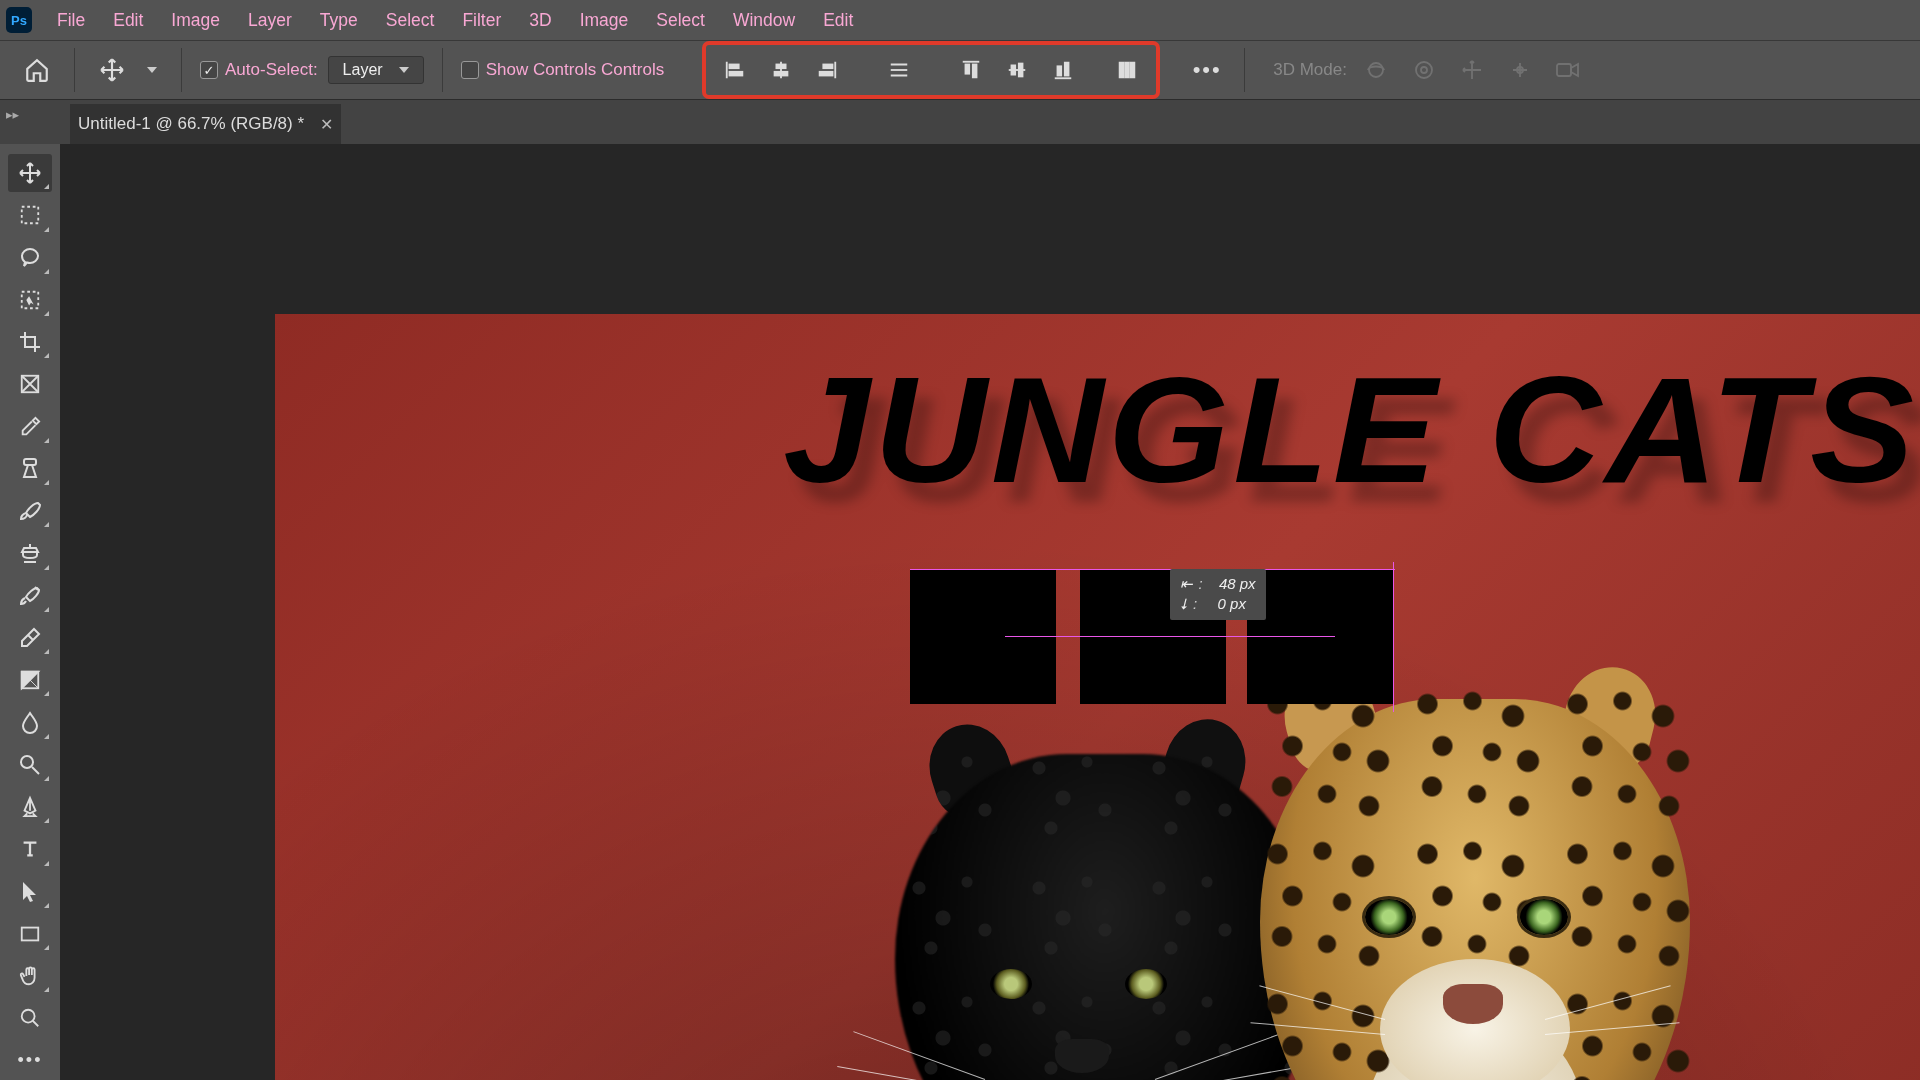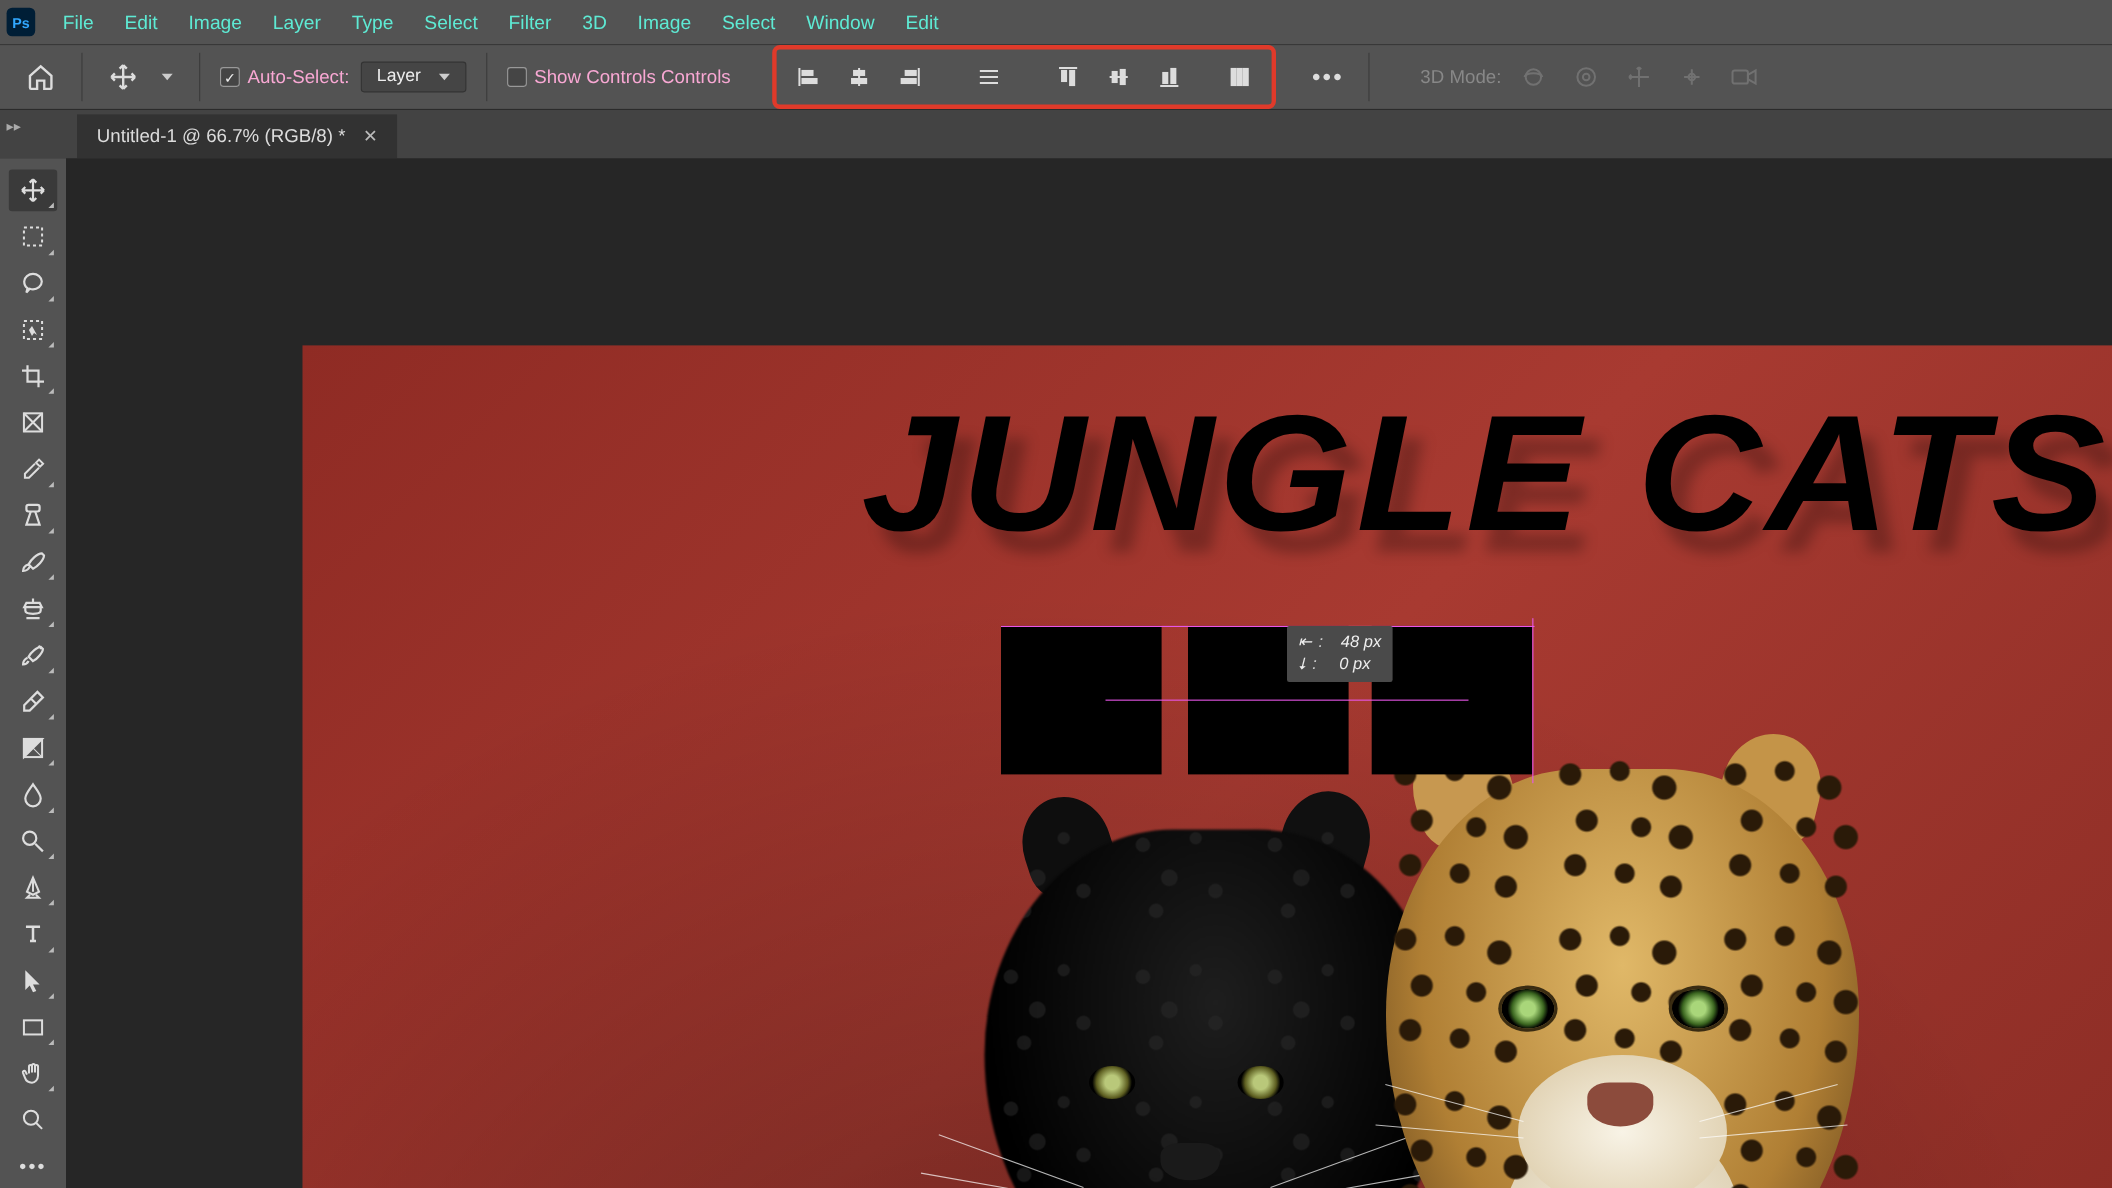--- a/index.html
+++ b/index.html
@@ -1,39 +1,39 @@
 <!DOCTYPE html>
 <html><head>
 <meta charset="utf-8">
 <style>
 * { margin:0; padding:0; box-sizing:border-box; font-family:"Segoe UI",Tahoma,sans-serif; user-select:none; }
 body { width:1920px; height:1080px; background:#323232; overflow:hidden; position:relative; }
 
 
 .menubar { height:40px; background:#535353; display:flex; align-items:center; padding-left:6px; gap:2px; }
 .app-icon { width:26px; height:26px; background:#001e36; border-radius:5px; display:flex; align-items:center; justify-content:center; color:#31a8ff; font-weight:700; font-size:13px; margin-right:10px; }
-.menu-item { color:#5eead4; font-size:17.5px; padding:4px 13px; cursor:default; }
+.menu-item { color:#f9a8d4; font-size:17.5px; padding:4px 13px; cursor:default; }
 
 
 .options-bar { height:60px; background:#535353; border-top:1px solid #383838; border-bottom:1px solid #2b2b2b; display:flex; align-items:center; padding-left:18px; gap:10px; }
 .ob-btn { width:38px; height:38px; display:flex; align-items:center; justify-content:center; color:#ddd; border-radius:3px; }
 .ob-sep { width:1px; height:44px; background:#3b3b3b; margin:0 8px; }
 .chk-box { width:18px; height:18px; border:1px solid #999; border-radius:3px; display:inline-flex; align-items:center; justify-content:center; margin-right:7px; background:#454545; }
 .chk-box.checked::after { content:"✓"; color:#eee; font-size:13px; }
 .chk-label { color:#f9a8d4; font-size:17px; display:flex; align-items:center; }
 .layer-dd { background:#454545; border:1px solid #333; border-radius:3px; color:#eee; font-size:16px; padding:4px 14px; display:flex; align-items:center; gap:16px; }
 .chev { width:0; height:0; border-left:5px solid transparent; border-right:5px solid transparent; border-top:6px solid #ccc; }
 .highlight-box { border:4px solid #e03a2a; border-radius:7px; display:flex; align-items:center; gap:8px; padding:2px 10px; height:58px; }
-.dim-text { color:#888; font-size:17px; margin-left:28px; }
+.dim-text { color:#888; font-size:17px; margin-left:10px; }
 .dim-icon { opacity:.35; }
 .more-dots { color:#ddd; font-size:22px; letter-spacing:2px; }
 
 
 .doc-tabs { height:44px; background:#434343; display:flex; align-items:flex-end; padding-left:70px; }
-.doc-tab { height:40px; background:#323232; color:#dcdcdc; font-size:17px; padding:0 18px; display:flex; align-items:center; gap:16px; border-radius:0;justify-content:flex-end; }
+.doc-tab { height:40px; background:#323232; color:#dcdcdc; font-size:17px; padding:0 8px; display:flex; align-items:center; gap:16px; border-radius:0;justify-content:flex-end; }
 .doc-close { color:#bbb; font-size:16px; }
 .expand-arrows { position:absolute; left:6px; top:107px; color:#aaa; font-size:13px; }
 
 
 .toolbar { position:absolute; left:0; top:144px; width:60px; bottom:0; background:#535353; display:flex; flex-direction:column; align-items:center; padding-top:10px; gap:4px; }
 .tool { width:44px; height:40px; display:flex; align-items:center; justify-content:center; color:#ddd; position:relative; border-radius:3px; }
 .tool.active { background:#3a3a3a; }
 .tool .car { position:absolute; right:3px; bottom:3px; width:0; height:0; border-left:5px solid transparent; border-bottom:5px solid #bbb; }
 
 

